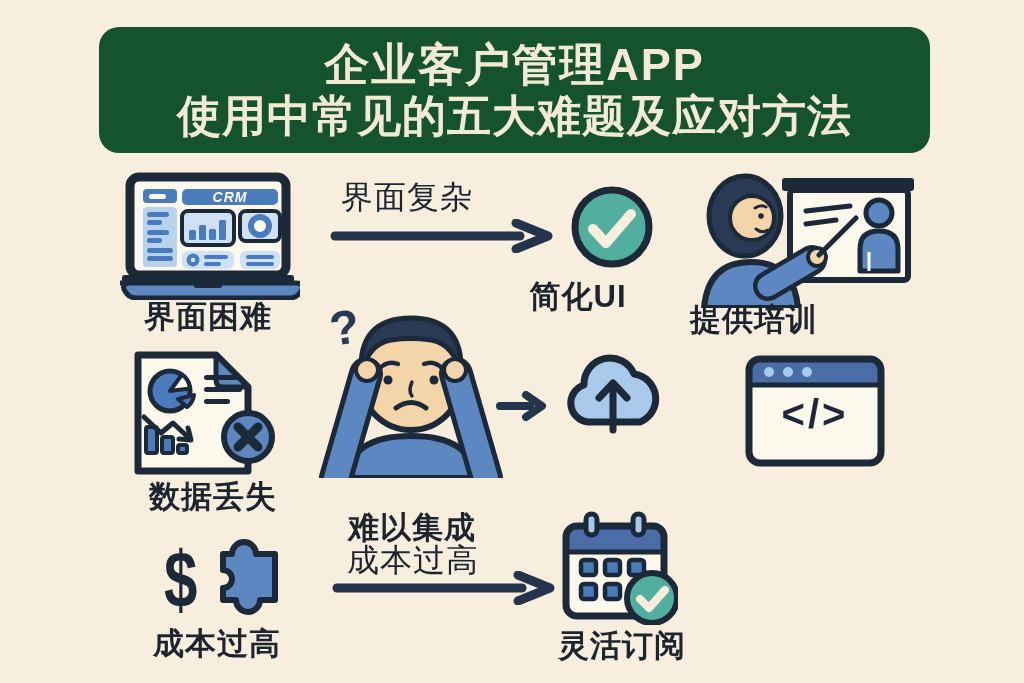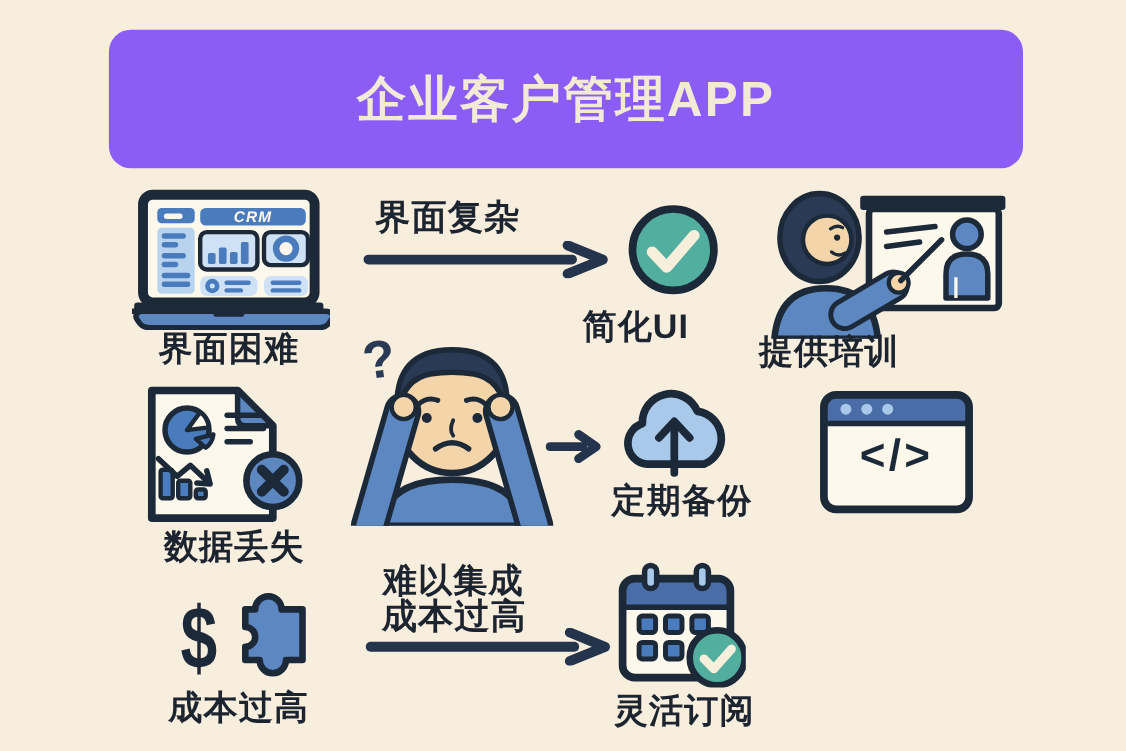--- a/index.html
+++ b/index.html
@@ -3,47 +3,48 @@
 <meta charset="utf-8">
 <style>
   html,body{margin:0;padding:0;background:#e8e0cd;}
   .stage{
     position:relative;width:1024px;height:683px;overflow:hidden;
     background:#f7eedd;
     font-family:"Liberation Sans","DejaVu Sans",sans-serif;
   }
   .banner{
     position:absolute;left:99px;top:27px;width:831px;height:126px;
-    background:#8b5cf6;border-radius:20px;
+    background:#14532d;border-radius:20px;
     display:flex;flex-direction:column;align-items:center;justify-content:center;
   }
   .banner .t1{font-size:45px;font-weight:700;color:#f3ead6;letter-spacing:2px;line-height:1.15;white-space:nowrap;}
   .banner .t2{font-size:44px;font-weight:700;color:#f3ead6;letter-spacing:1px;line-height:1.15;white-space:nowrap;}
   .icon{position:absolute;}
   .label{
     position:absolute;transform:translateX(-50%);
     font-size:31px;font-weight:700;color:#1c2430;letter-spacing:1px;white-space:nowrap;line-height:1;
   }
   .arrow-label{
-    position:absolute;font-size:32px;font-weight:700;color:#1c2430;letter-spacing:1px;white-space:nowrap;line-height:1;
+    position:absolute;font-size:32px;font-weight:400;color:#1c2430;letter-spacing:1px;white-space:nowrap;line-height:1;
   }
   .overlay{position:absolute;line-height:1;}
   .crm-text{left:66px;top:19px;width:96px;height:16px;display:flex;align-items:center;justify-content:center;
     color:#fdf8ec;font-size:14px;font-weight:700;letter-spacing:1px;font-style:italic;}
   .question-mark{left:14px;top:-6px;font-size:48px;font-weight:700;color:#2a3a55;transform:rotate(-8deg);}
   .code-glyph{left:0;top:40px;width:142px;text-align:center;font-size:40px;font-weight:700;color:#1c2939;letter-spacing:3px;}
   .dollar-sign{left:12px;top:16px;font-size:80px;font-weight:700;color:#1c2939;transform:scaleX(0.75);transform-origin:left top;}
 </style>
 </head>
 <body>
 
 <div class="stage">
 
   <div class="banner">
     <div class="t1">企业客户管理APP</div>
+    <div class="t2">使用中常见的五大难题及应对方法</div>
   </div>
 
   <div class="icon" style="left:116px;top:170px;width:184px;height:130px;">
     <svg width="184" height="130" viewBox="0 0 184 130">
       <rect x="14" y="7" width="156" height="98" rx="9" fill="#fdf8ec" stroke="#1c2939" stroke-width="9"></rect>
       <rect x="27" y="19" width="34" height="14" rx="4" fill="#4a7bbd"></rect>
       <rect x="33" y="24" width="17" height="5" rx="2.5" fill="#fdf8ec"></rect>
       <rect x="27" y="37" width="34" height="60" rx="4" fill="#b8d3ee"></rect>
       <g fill="#4a7bbd">
         <rect x="31" y="42" width="22" height="5" rx="2.5"></rect>
@@ -175,21 +176,20 @@
     </svg>
   </div>
 
   <div class="icon" style="left:558px;top:344px;width:112px;height:92px;">
     <svg width="112" height="92" viewBox="0 0 112 92">
       <path d="M30,78 A19,19 0 0 1 26,41 A26,26 0 0 1 76,30 A25,25 0 0 1 82,78 Z" fill="#a9c9ea" stroke="#1c2939" stroke-width="7" stroke-linejoin="round"></path>
       <path d="M55,86 V42" stroke="#1c2939" stroke-width="7" stroke-linecap="round"></path>
       <path d="M41,54 L55,39 L69,54" stroke="#1c2939" stroke-width="7" fill="none" stroke-linecap="round" stroke-linejoin="round"></path>
     </svg>
   </div>
-  <div class="label" style="left:620px;top:439px;">定期备份</div>
 
   <div class="icon" style="left:744px;top:354px;width:142px;height:114px;">
     <svg width="142" height="114" viewBox="0 0 142 114">
       <rect x="5" y="5" width="132" height="104" rx="11" fill="#fdf8ec"></rect>
       <path d="M16,5 h110 a11,11 0 0 1 11,11 v15 h-132 v-15 a11,11 0 0 1 11,-11 z" fill="#4a6da8"></path>
       <circle cx="25" cy="18" r="5" fill="#a9c9ea"></circle>
       <circle cx="44" cy="18" r="5" fill="#a9c9ea"></circle>
       <circle cx="63" cy="18" r="5" fill="#a9c9ea"></circle>
       <rect x="5" y="5" width="132" height="104" rx="11" fill="none" stroke="#1c2939" stroke-width="7"></rect>
       <path d="M6,31 H136" stroke="#1c2939" stroke-width="5"></path>

